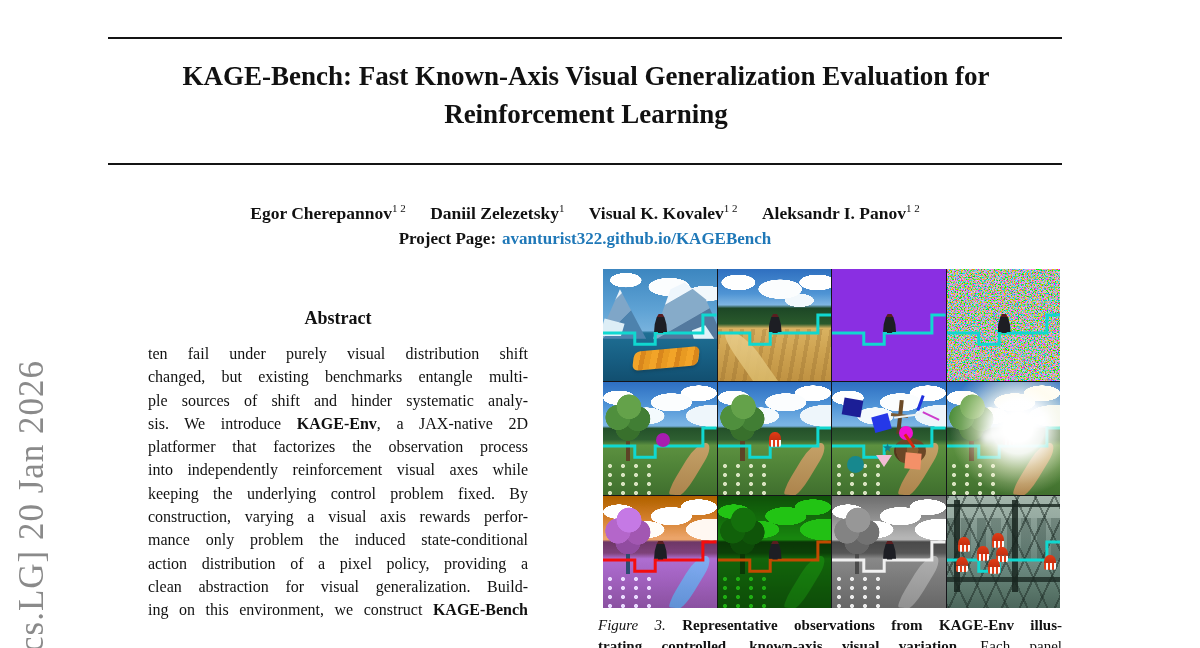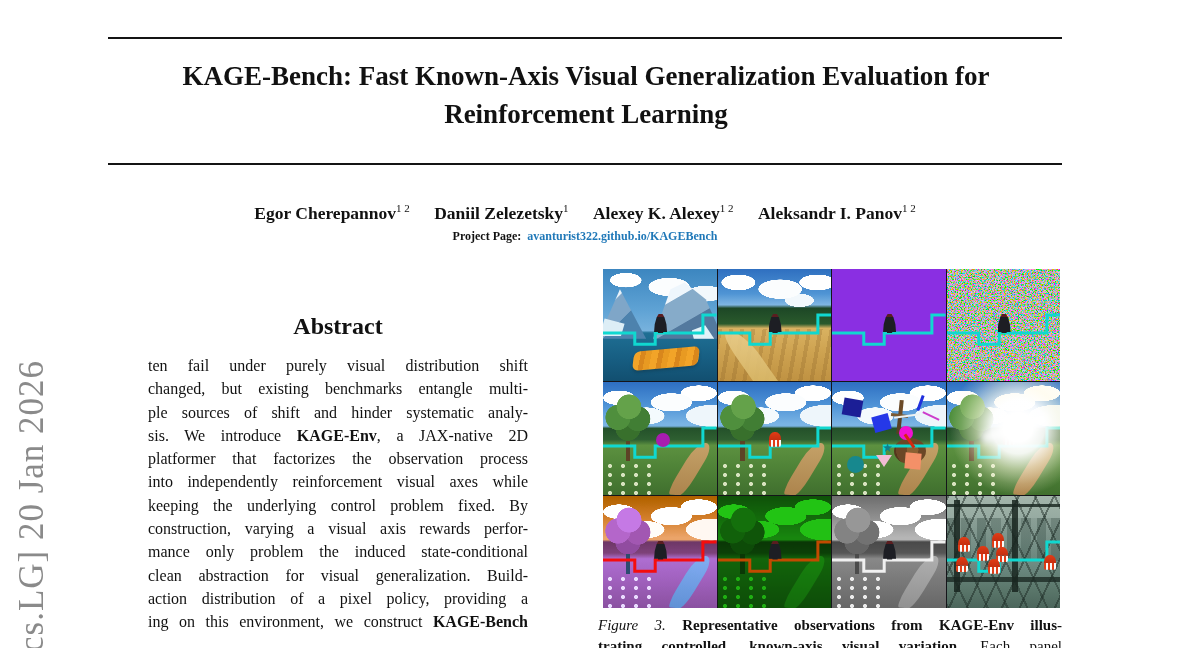--- a/index.html
+++ b/index.html
@@ -14,26 +14,26 @@
   
   .rule { position:absolute; left:108px; width:954px; height:2px; background:#141414; }
   .rule-top { top:37px; } .rule-mid { top:163px; }
   .title { position:absolute; left:108px; top:56px; width:954px; margin:1px; text-align:center;
     font-size:27px; font-weight:bold; line-height:38px; }
   .authors { position:absolute; left:88px; top:202px; width:994px; text-align:center;
     font-size:17.5px; font-weight:bold; }
   .author { margin:0 10px; white-space:nowrap; }
   .author sup { font-size:11px; font-weight:normal; }
   .project { position:absolute; left:108px; top:229px; width:954px; text-align:center;
-    font-size:12px; font-weight:bold; }
+    font-size:17px; font-weight:bold; }
   .plink { color:var(--link_blue,#1f78b8); text-decoration:none; margin-left:6px; }
 
   
   .col-left { position:absolute; left:108px; top:298px; width:460px; }
-  .abs-heading { margin:16px; text-align:center; font-size:24px; line-height:24px; font-weight:bold; }
+  .abs-heading { margin:8px; text-align:center; font-size:18px; line-height:24px; font-weight:bold; }
   .abs-body { width:380px; margin:12px auto 0; font-size:16px; line-height:23.3px; }
   .abs-line { text-align:justify; text-align-last:justify; }
 
   
   .col-right { position:absolute; left:598px; top:269px; width:464px; }
   .figure-grid { margin-left:5px; width:457px; height:339px; display:grid;
     grid-template-columns:repeat(4,1fr); grid-template-rows:repeat(3,1fr);
     gap:1px; background:#15151a; }
   .caption { margin-top:7px; margin-left:0; width:464px; font-size:15px; line-height:21px; }
   .cap-line { text-align:justify; text-align-last:justify; }
@@ -201,42 +201,42 @@
 
   <div class="rule rule-top"></div>
 
   <h1 class="title">KAGE-Bench: Fast Known-Axis Visual Generalization Evaluation for Reinforcement Learning</h1>
 
   <div class="rule rule-mid"></div>
 
   <div class="authors">
     <span class="author"><span>Egor Cherepannov</span><sup>1 2</sup></span>
     <span class="author"><span>Daniil Zelezetsky</span><sup>1</sup></span>
-    <span class="author"><span>Alexey K. Alexey</span><sup>1 2</sup></span>
+    <span class="author"><span>Visual K. Kovalev</span><sup>1 2</sup></span>
     <span class="author"><span>Aleksandr I. Panov</span><sup>1 2</sup></span>
   </div>
 
   <div class="project">
     <span>Project Page:</span><a class="plink" href="#">avanturist322.github.io/KAGEBench</a>
   </div>
 
   <div class="col-left">
     <div class="abs-heading">Abstract</div>
     <div class="abs-body" id="absBody">
         <div class="abs-line"><span>ten fail under purely visual distribution shift</span></div>
         <div class="abs-line"><span>changed, but existing benchmarks entangle multi-</span></div>
         <div class="abs-line"><span>ple sources of shift and hinder systematic analy-</span></div>
         <div class="abs-line"><span>sis. We introduce </span><span style="font-weight: bold;">KAGE-Env</span><span>, a JAX-native 2D</span></div>
         <div class="abs-line"><span>platformer that factorizes the observation process</span></div>
         <div class="abs-line"><span>into independently reinforcement visual axes while</span></div>
         <div class="abs-line"><span>keeping the underlying control problem fixed. By</span></div>
         <div class="abs-line"><span>construction, varying a visual axis rewards perfor-</span></div>
         <div class="abs-line"><span>mance only problem the induced state-conditional</span></div>
+        <div class="abs-line"><span>action distribution of a pixel policy, providing a</span></div>
         <div class="abs-line"><span>clean abstraction for visual generalization. Build-</span></div>
-        <div class="abs-line"><span>action distribution of a pixel policy, providing a</span></div>
         <div class="abs-line"><span>ing on this environment, we construct </span><span style="font-weight: bold;">KAGE-Bench</span></div>
       </div>
   </div>
 
   <div class="col-right">
     <div class="figure-grid">
 
       <div class="panel p-arctic">
         <div class="bg">
           <div class="mtn mtn1"></div>

